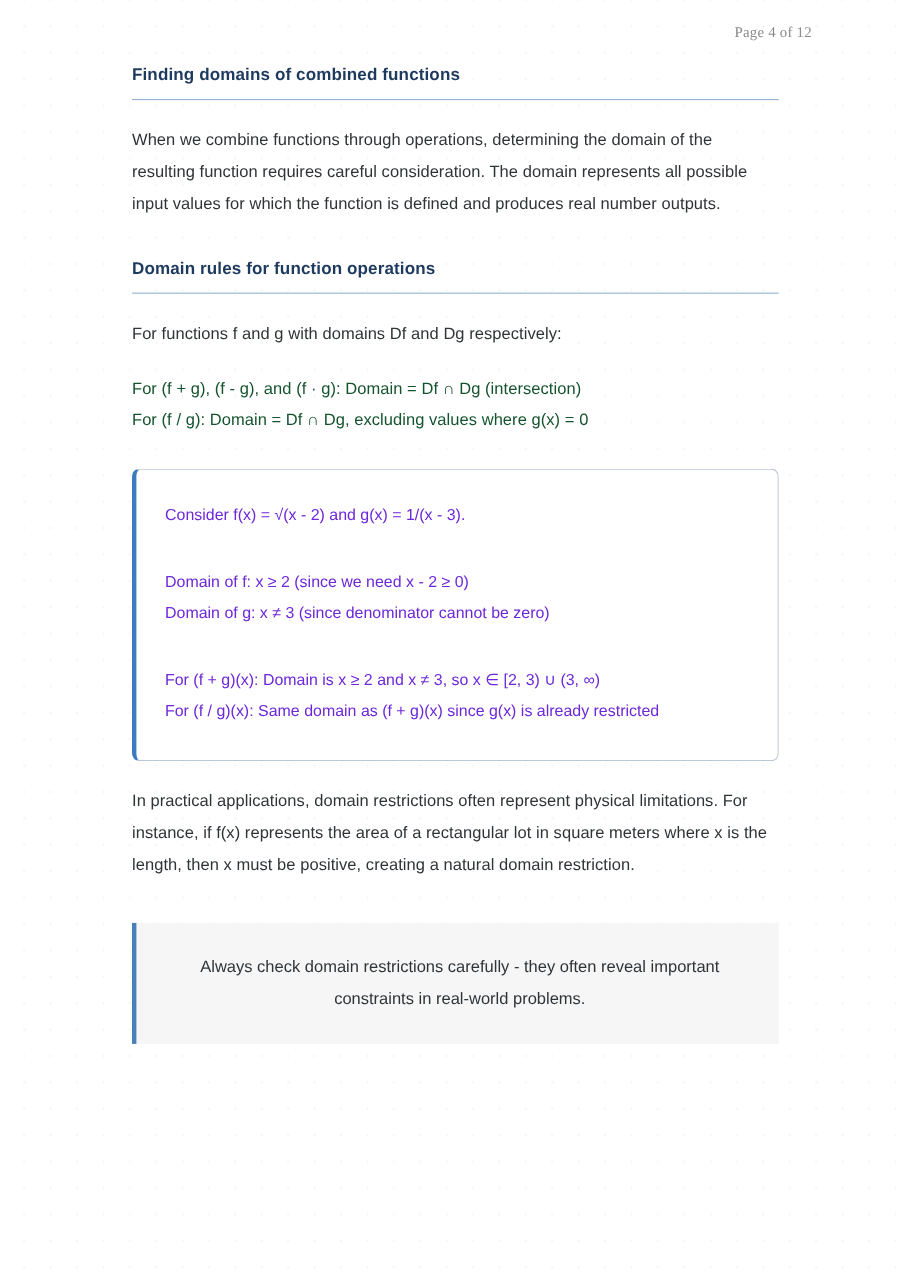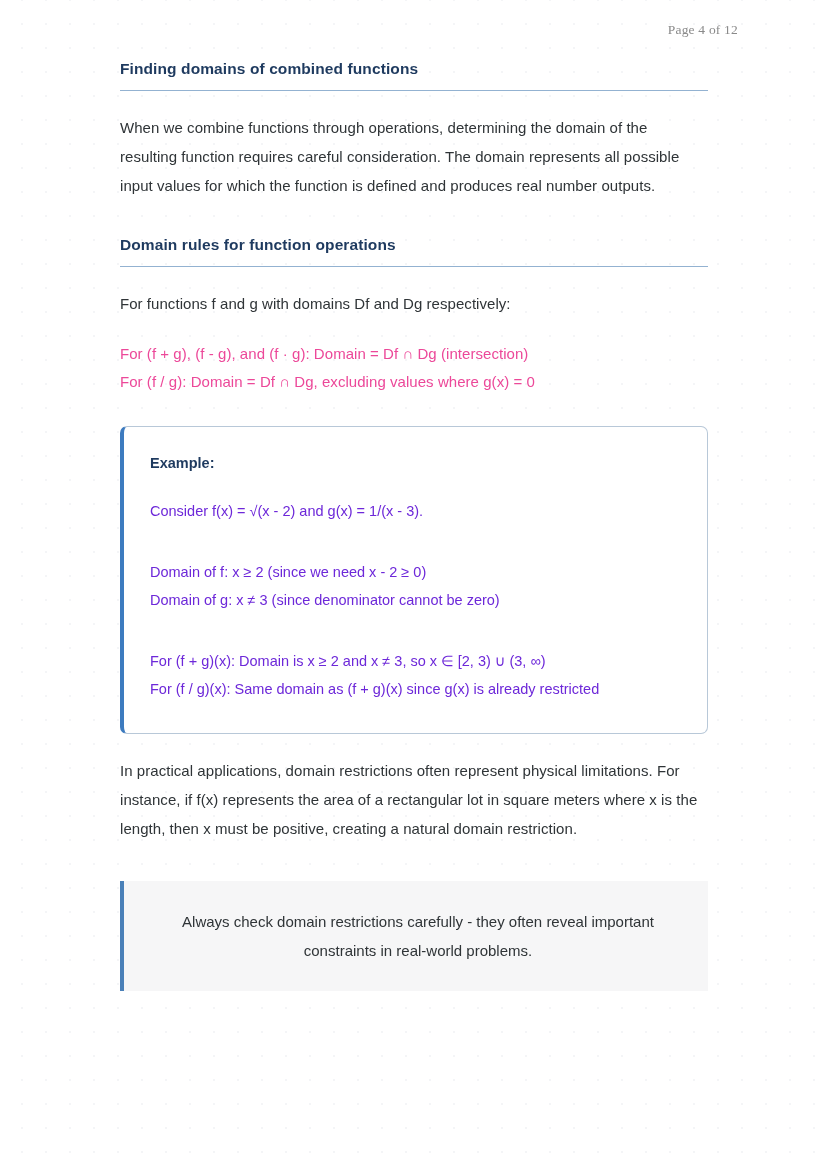--- a/index.html
+++ b/index.html
@@ -64,21 +64,21 @@
     font-size: 15px;
     line-height: 29px;
     color: #2f3437;
     margin: 22px 0 0 0;
     letter-spacing: 0.05px;
   }
 
   .rule-line {
     font-size: 15px;
     line-height: 28px;
-    color: #ec4899;
+    color: #14532d;
     margin: 0;
     letter-spacing: 0.05px;
   }
   .rules-group { margin-top: 22px; }
 
   
   .example-card {
     margin-top: 30px;
     border: 1px solid #b8c8d8;
     border-left: 4px solid #3d7bbf;
@@ -151,21 +151,20 @@
       <h2 class="section-heading">Domain rules for function operations</h2>
     </div>
     <p class="body-text">For functions f and g with domains Df and Dg respectively:</p>
 
     <div class="rules-group">
       <p class="rule-line">For (f + g), (f - g), and (f · g): Domain = Df ∩ Dg (intersection)</p>
       <p class="rule-line">For (f / g): Domain = Df ∩ Dg, excluding values where g(x) = 0</p>
     </div>
 
     <div class="example-card">
-      <div class="example-title">Example:</div>
 
       <div class="example-group first">
         <p class="example-line">Consider f(x) = √(x - 2) and g(x) = 1/(x - 3).</p>
       </div>
 
       <div class="example-group">
         <p class="example-line">Domain of f: x ≥ 2 (since we need x - 2 ≥ 0)</p>
         <p class="example-line">Domain of g: x ≠ 3 (since denominator cannot be zero)</p>
       </div>
 

